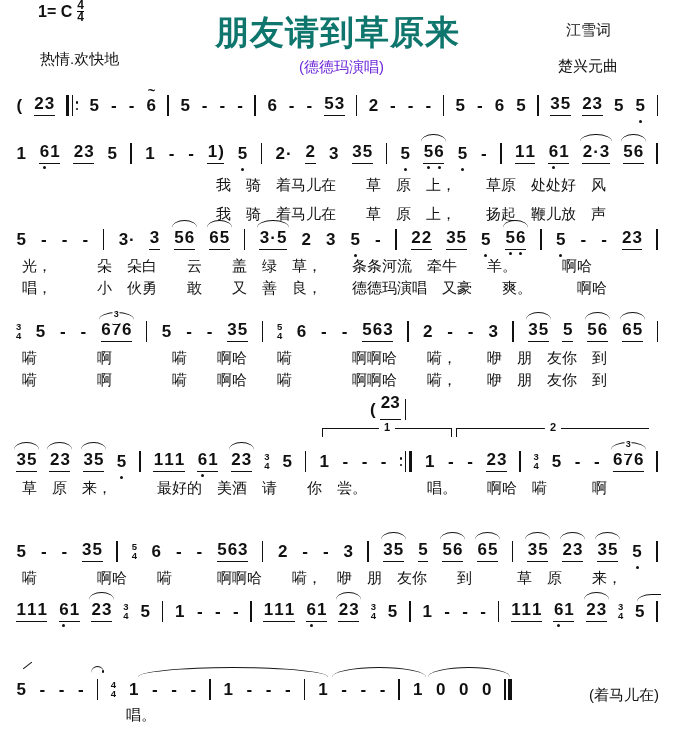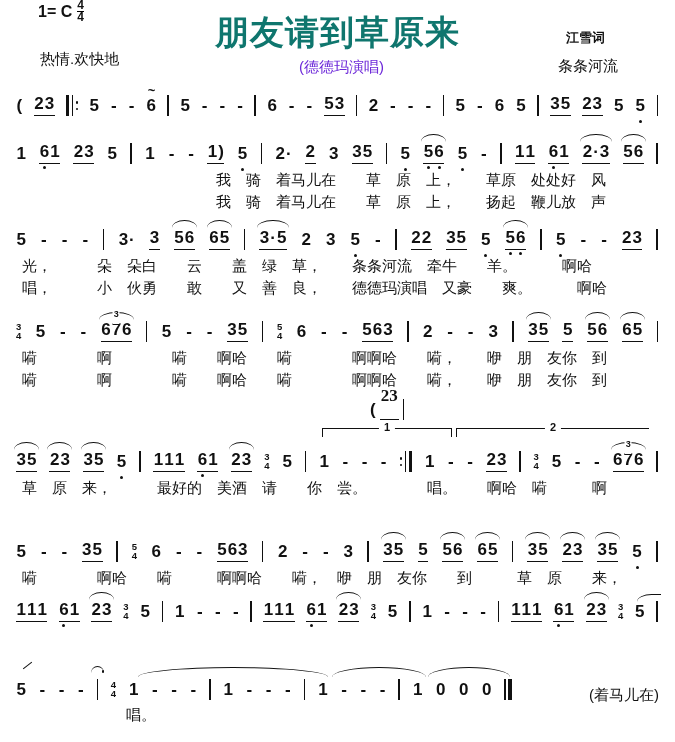--- a/index.html
+++ b/index.html
@@ -5,21 +5,21 @@
   html,body{margin:0;padding:0;}
   body{width:675px;height:742px;position:relative;background:#fff;color:#111;
        font-family:"Liberation Sans","DejaVu Sans",sans-serif;overflow:hidden;}
   
   .hdr-key{position:absolute;left:38px;top:0;font-size:16px;font-weight:bold;display:flex;align-items:center;}
   .frac{display:inline-flex;flex-direction:column;text-align:center;font-size:12px;line-height:11px;font-weight:bold;margin-left:5px;}
   .frac .den{border-top:1px solid #000;}
   .hdr-tempo{position:absolute;left:40px;top:50px;font-size:15px;}
   .title{position:absolute;left:0;right:0;top:10px;text-align:center;font-size:34px;font-weight:bold;letter-spacing:1px;}
   .subtitle{position:absolute;left:8px;right:0;top:58px;text-align:center;font-size:15px;color:#6d28d9;}
-  .lyricist{position:absolute;left:566px;top:29px;font-size:13px;font-weight:bold;}
+  .lyricist{position:absolute;left:566px;top:21px;font-size:15px;}
   .composer{position:absolute;left:558px;top:57px;font-size:15px;}
   
   .system{position:absolute;left:16px;width:642px;}
   .sys0{top:92px}.sys1{top:140px}.sys2{top:226px}.sys3{top:318px}
   .sys4{top:448px}.sys5{top:538px}.sys6{top:598px}.sys7{top:676px;width:496px}
   .notes-row{display:flex;justify-content:space-between;align-items:flex-end;height:24px;
              font-size:17px;font-weight:bold;line-height:20px;}
   .tok{position:relative;display:inline-flex;align-items:flex-end;white-space:nowrap;}
   .tok .ch{position:relative;display:inline-block;padding:0 0.5px;}
   .u1{border-bottom:1.5px solid #111;padding-bottom:1px;}
@@ -36,25 +36,25 @@
   .rpt .thick{width:3.5px;height:21px;background:#111;}
   .rpt .thin{width:1.5px;height:21px;background:#111;}
   .rpt .dots{display:flex;flex-direction:column;justify-content:center;gap:4px;height:21px;}
   .rpt .dot{width:2.5px;height:2.5px;border-radius:50%;background:#111;}
   .fer{position:absolute;left:-6px;top:-13px;width:13px;height:6px;border-top:1.6px solid #111;border-radius:50% 50% 0 0/100% 100% 0 0;}
   .ferdot{position:absolute;left:5px;top:-9px;width:2.5px;height:2.5px;border-radius:50%;background:#111;}
   .barwrap{position:relative;display:inline-flex;align-items:flex-end;}
   
   .lyrics{font-size:15px;white-space:pre;margin-top:7px;line-height:17px;}
   .lyrics + .lyrics{margin-top:5px;}
-  .sys1 .lyrics{text-indent:200px;}
+  .sys1 .lyrics{text-indent:200px;margin-top:12px;}
   .sys2 .lyrics,.sys3 .lyrics,.sys4 .lyrics,.sys5 .lyrics,.sys6 .lyrics{text-indent:6px;}
   
   .pickup{position:absolute;left:370px;top:398px;font-size:17px;font-weight:bold;display:flex;align-items:flex-end;gap:4px;height:22px;}
-  .pickup .u1{padding:0 1px 13px 1px;font-family:Liberation Serif, serif;}
+  .pickup .u1{padding:0 1px 6px 1px;}
   .volta{position:absolute;top:428px;height:8px;border-top:1.3px solid #111;}
   .volta.v1{left:322px;width:128px;border-left:1.3px solid #111;border-right:1.3px solid #111;}
   .volta.v2{left:456px;width:192px;border-left:1.3px solid #111;}
   .volta .vlabel{position:absolute;top:-8px;left:50%;transform:translateX(-50%);background:#fff;padding:0 5px;font-size:11px;font-weight:bold;}
   .tie{position:absolute;top:667px;height:9px;border-top:1.5px solid #111;border-radius:50% 50% 0 0/100% 100% 0 0;}
   .tie.t1{left:138px;width:190px;}
   .tie.t2{left:332px;width:94px;}
   .tie.t3{left:428px;width:82px;}
   .sfrag{position:absolute;left:22px;top:665px;width:11px;border-top:1.6px solid #111;transform:rotate(-38deg);}
   .ending-lyric{position:absolute;left:126px;top:706px;font-size:15px;}
@@ -67,21 +67,21 @@
   <span>1= C</span>
   <span class="frac">
     <span class="num">4</span>
     <span class="den">4</span>
   </span>
 </div>
 <div class="hdr-tempo">热情.欢快地</div>
 <div class="title" style="color: #0f766e;">朋友请到草原来</div>
 <div class="subtitle">(德德玛演唱)</div>
 <div class="lyricist">江雪词</div>
-<div class="composer">条条河流</div>
+<div class="composer">楚兴元曲</div>
 
 <div id="score">
     <div class="system sys0">
       <div class="notes-row">
         <span class="tok">
           <span class="ch">(</span>
         </span>
         <span class="tok u1">
           <span class="ch">2</span>
           <span class="ch">3</span>

